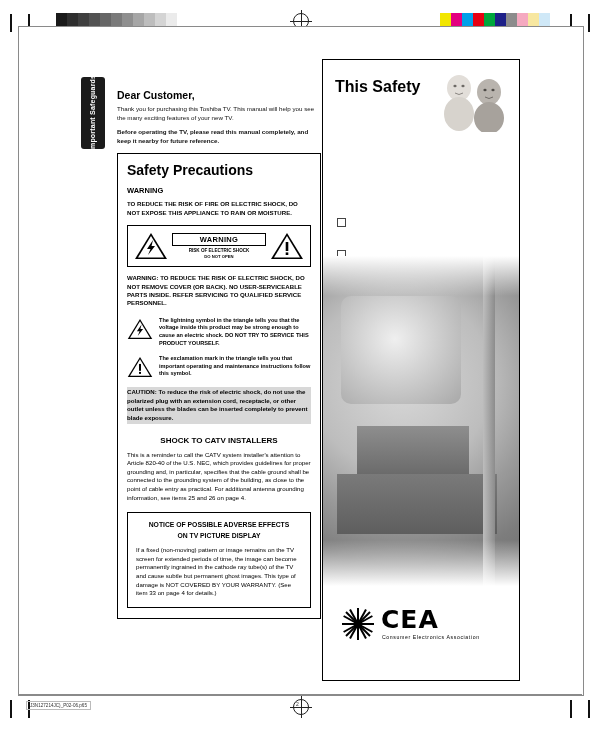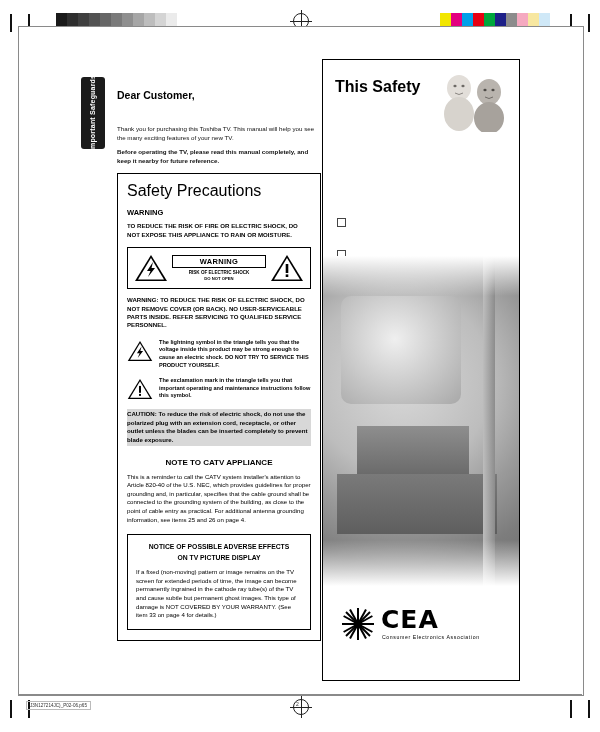--- a/index.html
+++ b/index.html
@@ -39,28 +39,28 @@
   }
   .sidetab span{
     position:absolute;left:50%;top:50%;
     transform:translate(-50%,-50%) rotate(-90deg);
     white-space:nowrap;font-size:7px;font-weight:bold;letter-spacing:.2px;
     text-align:center;line-height:8px;
   }
 
   
   .leftcol{position:absolute;left:98px;top:62px;width:204px;}
-  .dear{font-size:10.5px;font-weight:bold;margin:0 0 24px 0;}
+  .dear{font-size:10.5px;font-weight:bold;margin:0 0 4px 0;}
   .intro{font-size:6.2px;line-height:8.6px;margin:0 0 6px 0;color:#111;}
   .intro.b{font-weight:bold;}
 
   .panel{
     border:1px solid #000;padding:8px 9px 10px 9px;margin-top:8px;
   }
-  .panel h2{font-size:16px;margin:0 0 8px 0;font-weight:normal;}
+  .panel h2{font-size:14px;margin:0 0 8px 0;font-weight:bold;}
   .warnhdr{font-size:7.5px;font-weight:bold;margin:0 0 5px 0;}
   .smallcaps{font-size:6.1px;line-height:8.4px;margin:0 0 8px 0;font-weight:bold;}
 
   
   .warnbox{border:1px solid #000;display:flex;align-items:center;
            justify-content:space-between;padding:5px 6px;margin-bottom:7px;}
   .tri{width:34px;height:30px;position:relative;flex:0 0 34px;}
   .tri svg{display:block;}
   .warnbox .mid{flex:1;text-align:center;}
   .warnbox .mid .w1{
@@ -236,21 +236,21 @@
             <polygon points="17,5 30,26.5 4,26.5" fill="#fff"></polygon>
             <rect x="15.7" y="11" width="2.6" height="9" fill="#000"></rect>
             <rect x="15.7" y="21.4" width="2.6" height="2.6" fill="#000"></rect>
           </svg>
         </div>
         <div class="txt">The exclamation mark in the triangle tells you that important operating and maintenance instructions follow this symbol.</div>
       </div>
 
       <p class="caution">CAUTION: To reduce the risk of electric shock, do not use the polarized plug with an extension cord, receptacle, or other outlet unless the blades can be inserted completely to prevent blade exposure.</p>
 
-      <h3 class="secthead">NOTE TO CATV APPLIANCE</h3>
+      <h3 class="secthead">SHOCK TO CATV INSTALLERS</h3>
       <p class="body6">This is a reminder to call the CATV system installer's attention to Article 820-40 of the U.S. NEC, which provides guidelines for proper grounding and, in particular, specifies that the cable ground shall be connected to the grounding system of the building, as close to the point of cable entry as practical. For additional antenna grounding information, see items 25 and 26 on page 4.</p>
 
       <div class="subpanel">
         <p class="h">NOTICE OF POSSIBLE ADVERSE EFFECTS</p>
         <p class="h" style="margin-top:-4px;">ON TV PICTURE DISPLAY</p>
         <p class="body6">If a fixed (non-moving) pattern or image remains on the TV screen for extended periods of time, the image can become permanently ingrained in the cathode ray tube(s) of the TV and cause subtle but permanent ghost images. This type of damage is NOT COVERED BY YOUR WARRANTY. (See item 33 on page 4 for details.)</p>
       </div>
     </div>
   </div>
 

